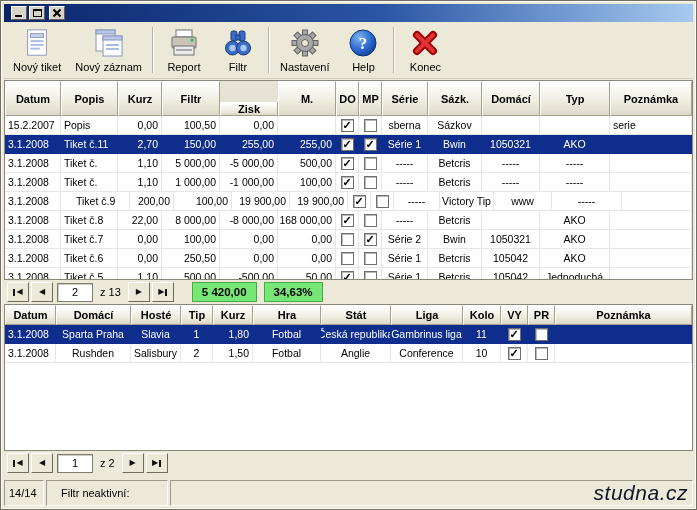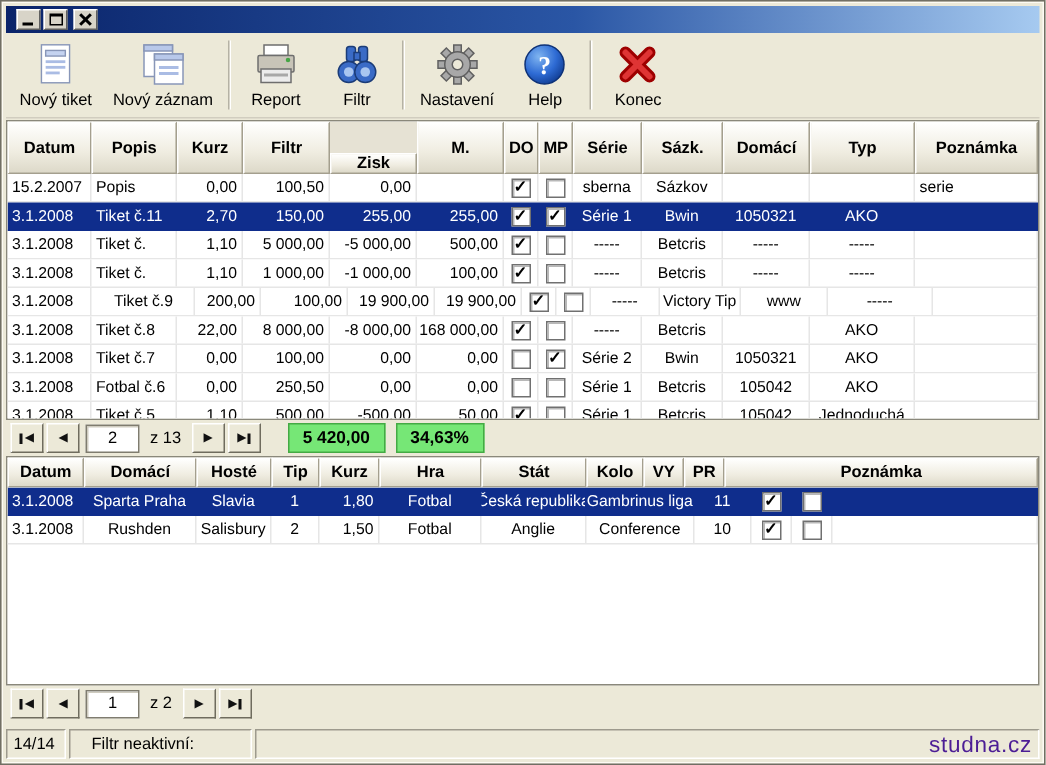--- a/index.html
+++ b/index.html
@@ -49,21 +49,21 @@
   .of-label{margin:0 5px 0 3px;}
   .green-box{height:20px;display:flex;align-items:center;padding:0 9px;background:#76E776;border:1px solid #44AA44;font-weight:bold;font-size:11.5px;}
   .green-box.first{margin-left:16px;}
   .green-box + .green-box{margin-left:5px;}
 
   .statusbar{flex:0 0 20px;margin-top:5px;display:flex;gap:2px;}
   .status-panel{border:1px solid;border-color:#9D9A8D #FFF #FFF #9D9A8D;display:flex;align-items:center;padding:0 4px;background:#ECE9D8;white-space:nowrap;}
   .sp-counter{flex:0 0 40px;}
   .sp-filter{flex:0 0 122px;padding-left:14px;}
   .sp-rest{flex:1 1 auto;justify-content:flex-end;overflow:hidden;}
-  .watermark{color:#4c1d95;font-size:15px;letter-spacing:.5px;}
+  .watermark{color:#0f172a;font-size:21px;letter-spacing:.5px;font-style:italic;}
 </style>
 </head>
 <body>
 
 <div class="window">
 
   <div class="titlebar">
     <span class="caption-btns">
       <button class="cap-btn">
           <span class="glyph-min"></span>
@@ -327,21 +327,21 @@
             <span class="cb">✓</span>
           </div>
           <div class="gc ac" style="flex: 0 0 46px; width: 46px;">Série 2</div>
           <div class="gc ac" style="flex: 0 0 54px; width: 54px;">Bwin</div>
           <div class="gc ac" style="flex: 0 0 58px; width: 58px;">1050321</div>
           <div class="gc ac" style="flex: 0 0 70px; width: 70px;">AKO</div>
           <div class="gc " style="flex: 1 1 auto;"></div>
         </div>
         <div class="grid-row">
           <div class="gc " style="flex: 0 0 56px; width: 56px;">3.1.2008</div>
-          <div class="gc " style="flex: 0 0 57px; width: 57px;">Fotbal č.6</div>
+          <div class="gc " style="flex: 0 0 57px; width: 57px;">Tiket č.6</div>
           <div class="gc ar" style="flex: 0 0 44px; width: 44px;">0,00</div>
           <div class="gc ar" style="flex: 0 0 58px; width: 58px;">250,50</div>
           <div class="gc ar" style="flex: 0 0 58px; width: 58px;">0,00</div>
           <div class="gc ar" style="flex: 0 0 58px; width: 58px;">0,00</div>
           <div class="gc ac" style="flex: 0 0 23px; width: 23px;">
             <span class="cb"></span>
           </div>
           <div class="gc ac" style="flex: 0 0 23px; width: 23px;">
             <span class="cb"></span>
           </div>
@@ -415,20 +415,21 @@
 
   <div class="grid grid2">
     <div class="grid-header">
         <div class="gh-cell" style="flex: 0 0 51px; width: 51px;">Datum</div>
         <div class="gh-cell" style="flex: 0 0 75px; width: 75px;">Domácí</div>
         <div class="gh-cell" style="flex: 0 0 50px; width: 50px;">Hosté</div>
         <div class="gh-cell" style="flex: 0 0 32px; width: 32px;">Tip</div>
         <div class="gh-cell" style="flex: 0 0 40px; width: 40px;">Kurz</div>
         <div class="gh-cell" style="flex: 0 0 68px; width: 68px;">Hra</div>
         <div class="gh-cell" style="flex: 0 0 70px; width: 70px;">Stát</div>
+        <div class="gh-cell" style="flex: 0 0 72px; width: 72px;">Liga</div>
         <div class="gh-cell" style="flex: 0 0 38px; width: 38px;">Kolo</div>
         <div class="gh-cell" style="flex: 0 0 27px; width: 27px;">VY</div>
         <div class="gh-cell" style="flex: 0 0 27px; width: 27px;">PR</div>
         <div class="gh-cell" style="flex: 1 1 auto;">Poznámka</div>
       </div>
     <div class="grid-body">
         <div class="grid-row selected">
           <div class="gc " style="flex: 0 0 51px; width: 51px;">3.1.2008</div>
           <div class="gc ac" style="flex: 0 0 75px; width: 75px;">Sparta Praha</div>
           <div class="gc ac" style="flex: 0 0 50px; width: 50px;">Slavia</div>

